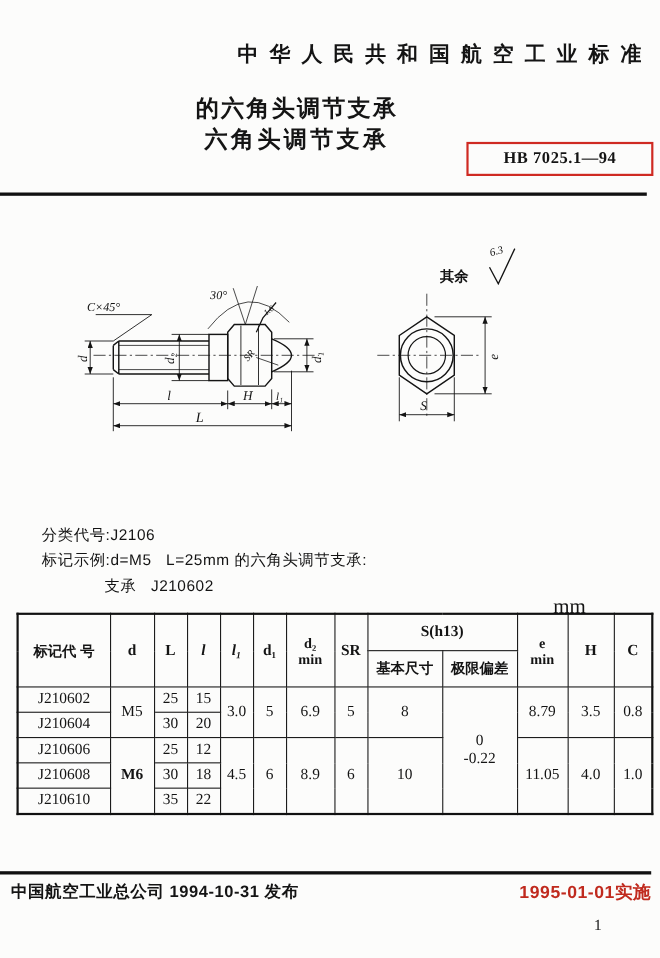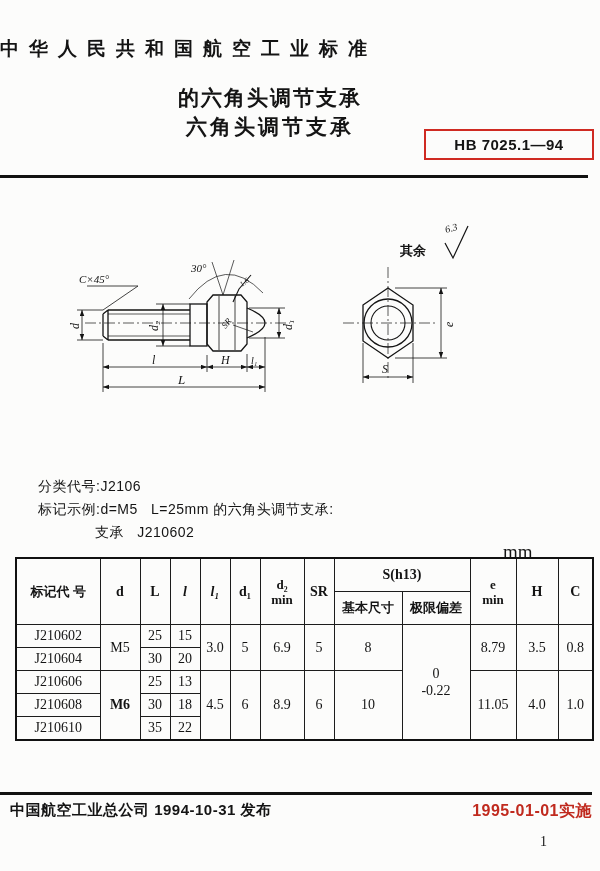--- a/index.html
+++ b/index.html
@@ -2,27 +2,27 @@
 <html><head>
 <meta charset="utf-8">
 <style>
   html,body{margin:0;padding:0;background:#e8e8e8;}
   .page{
     position:relative;width:600px;height:871px;background:#fcfcfb;
     font-family:"Liberation Sans",sans-serif;color:#141414;overflow:hidden;
   }
   .abs{position:absolute;}
   
-  .title1{left:0;top:36px;width:545px;text-align:left;font-size:19px;font-weight:bold;
-          letter-spacing:10px;white-space:nowrap;}
+  .title1{left:0;top:36px;width:545px;text-align:right;font-size:19px;font-weight:bold;
+          letter-spacing:10px;white-space:nowrap;padding-left:48px;}
   .title2{left:0;top:84px;width:540px;text-align:center;font-size:21px;font-weight:bold;letter-spacing:2px;}
   .title3{left:0;top:113px;width:540px;text-align:center;font-size:21px;font-weight:bold;letter-spacing:3px;}
   .stdbox{left:424px;top:129px;width:166px;height:27px;border:2px solid #cf2a22;
           display:flex;align-items:center;justify-content:center;}
-  .stdno{font-size:15px;font-weight:bold;letter-spacing:0.5px;font-family:Liberation Sans, sans-serif;}
+  .stdno{font-size:15px;font-weight:bold;letter-spacing:0.5px;font-family:Liberation Serif, serif;}
   .rule-top{left:0;top:175px;width:588px;height:3px;background:#111;}
   
   .cls{left:38px;font-size:14px;font-weight:400;letter-spacing:0.5px;white-space:pre;}
   .cls1{top:478px;}  .cls2{top:501px;text-align:center;}  .cls3{top:524px;left:95px;}
   .unit{left:503px;top:541px;font-family:"Liberation Serif",serif;font-size:19px;}
   
   table.spec{position:absolute;left:15px;top:557px;width:577px;border-collapse:collapse;
              table-layout:fixed;}
   table.spec th,table.spec td{border:1px solid #1c1c1c;text-align:center;vertical-align:middle;
              padding:0;font-family:"Liberation Serif",serif;font-size:14px;}
@@ -212,21 +212,21 @@
       </tr>
       <tr>
         <td>J210604</td>
         <td>30</td>
         <td>20</td>
       </tr>
       <tr>
         <td>J210606</td>
         <td rowspan="3" style="font-weight:bold">M6</td>
         <td>25</td>
-        <td>13</td>
+        <td>12</td>
         <td rowspan="3">4.5</td>
         <td rowspan="3">6</td>
         <td rowspan="3">8.9</td>
         <td rowspan="3">6</td>
         <td rowspan="3">10</td>
         <td rowspan="3">11.05</td>
         <td rowspan="3">4.0</td>
         <td rowspan="3">1.0</td>
       </tr>
       <tr>

